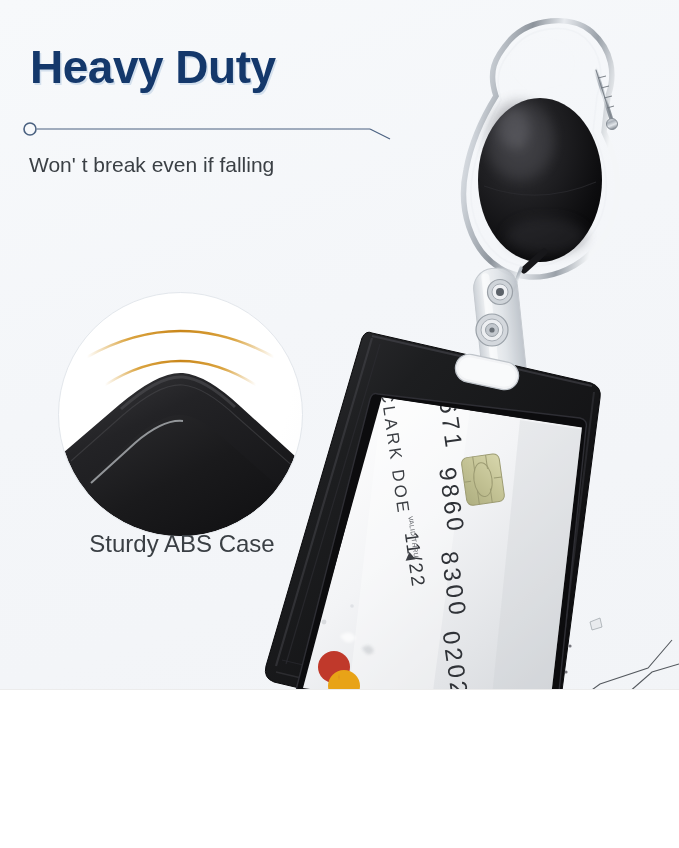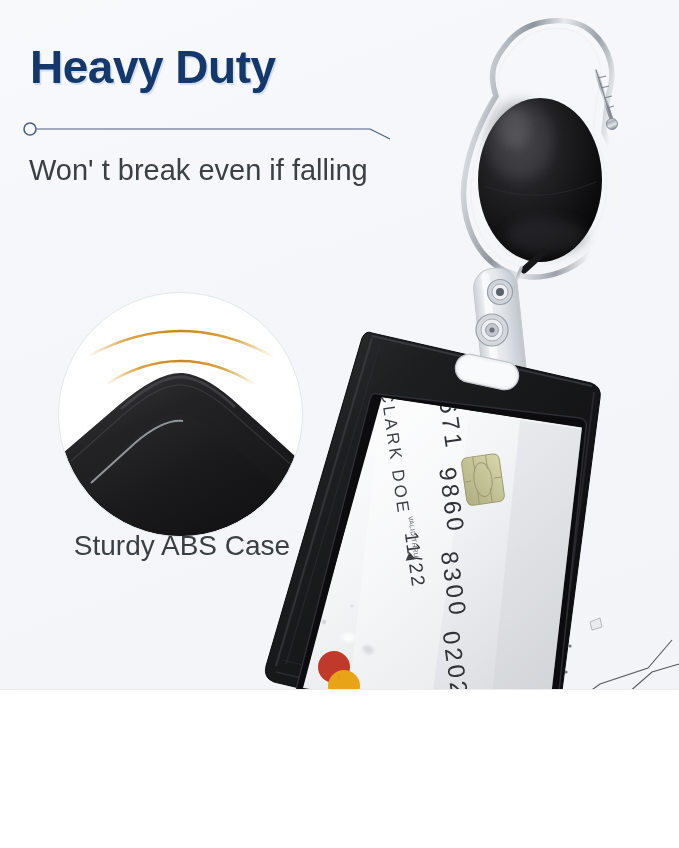--- a/index.html
+++ b/index.html
@@ -56,21 +56,21 @@
     height: 22px;
     z-index: 20;
   }
 
   
   .subtitle {
     position: absolute;
     left: 29px;
     top: 150px;
     width: 360px;
-    font-size: 29px;
+    font-size: 21px;
     line-height: 1.42;
     color: #3b4045;
     z-index: 20;
   }
 
   
   .inset-circle {
     position: absolute;
     left: 58px;
     top: 292px;
@@ -83,21 +83,21 @@
     z-index: 18;
   }
   .inset-svg { position: absolute; left: 0; top: 0; }
 
   .inset-caption {
     position: absolute;
     left: 52px;
     top: 530px;
     width: 260px;
     text-align: center;
-    font-size: 28px;
+    font-size: 24px;
     color: #3a3f44;
     z-index: 20;
   }
 
   
   .product {
     position: absolute;
     left: 0; top: 0;
     width: 679px; height: 848px;
     z-index: 25;

